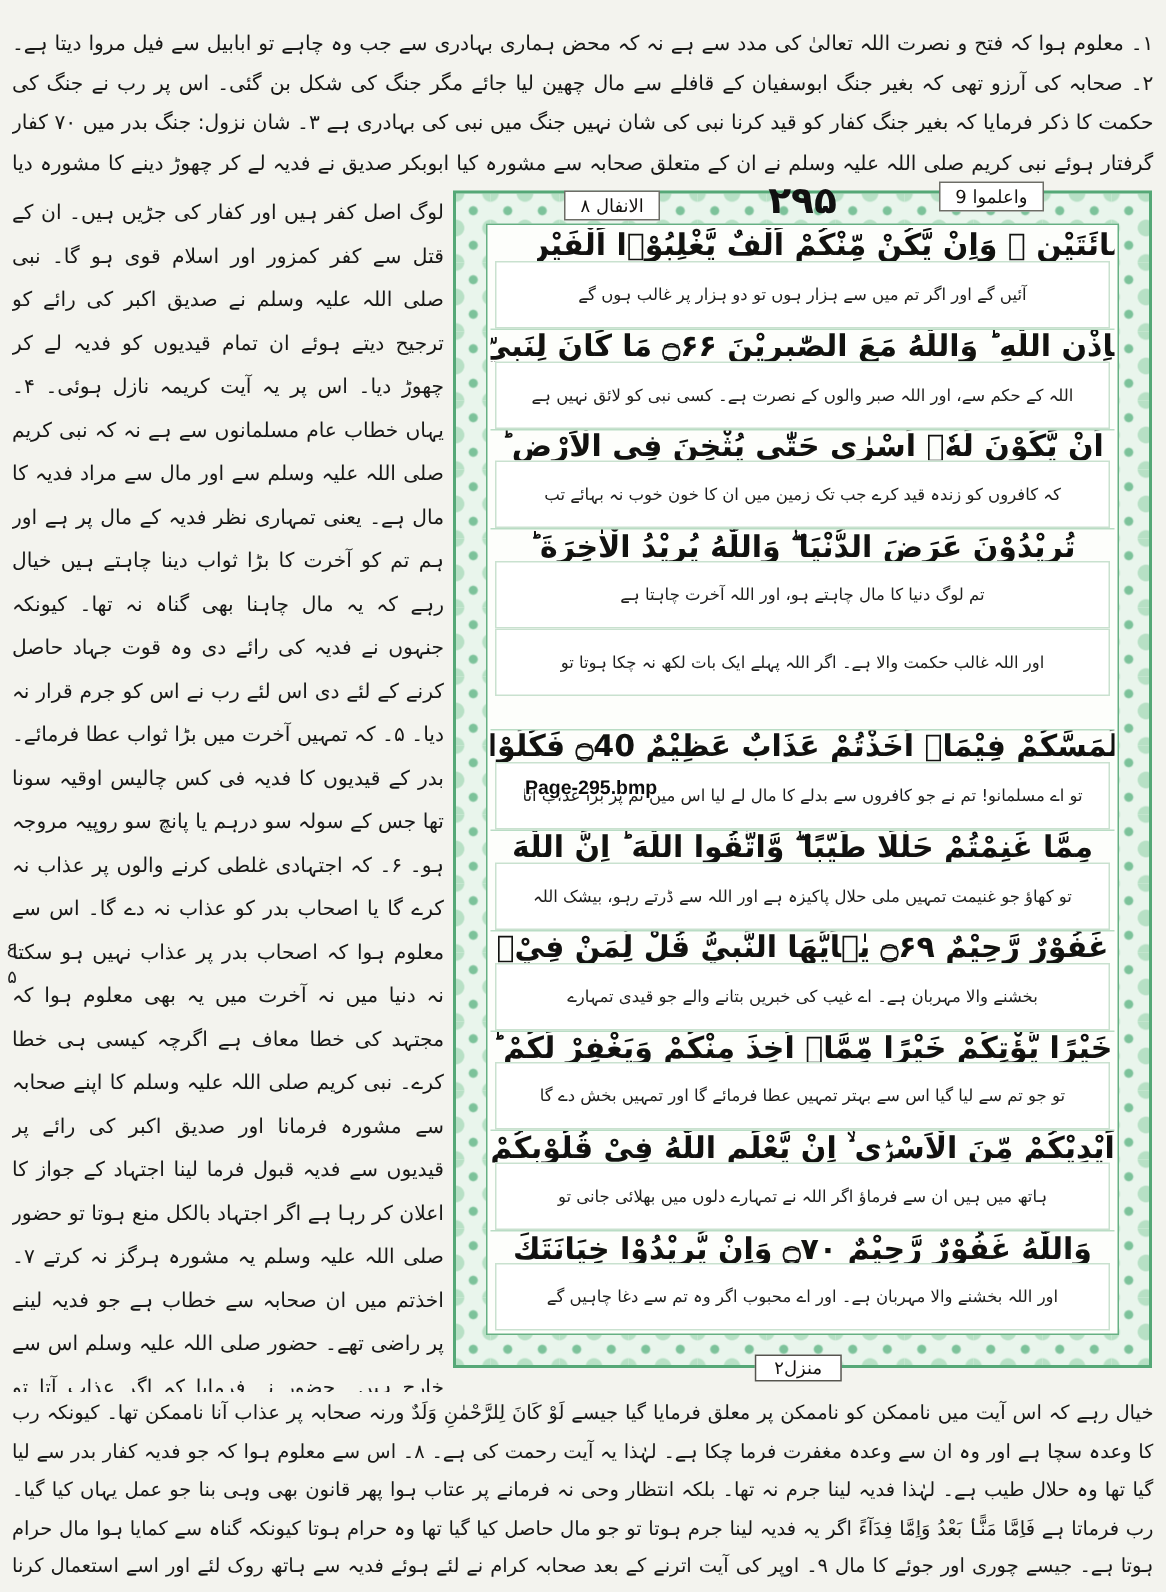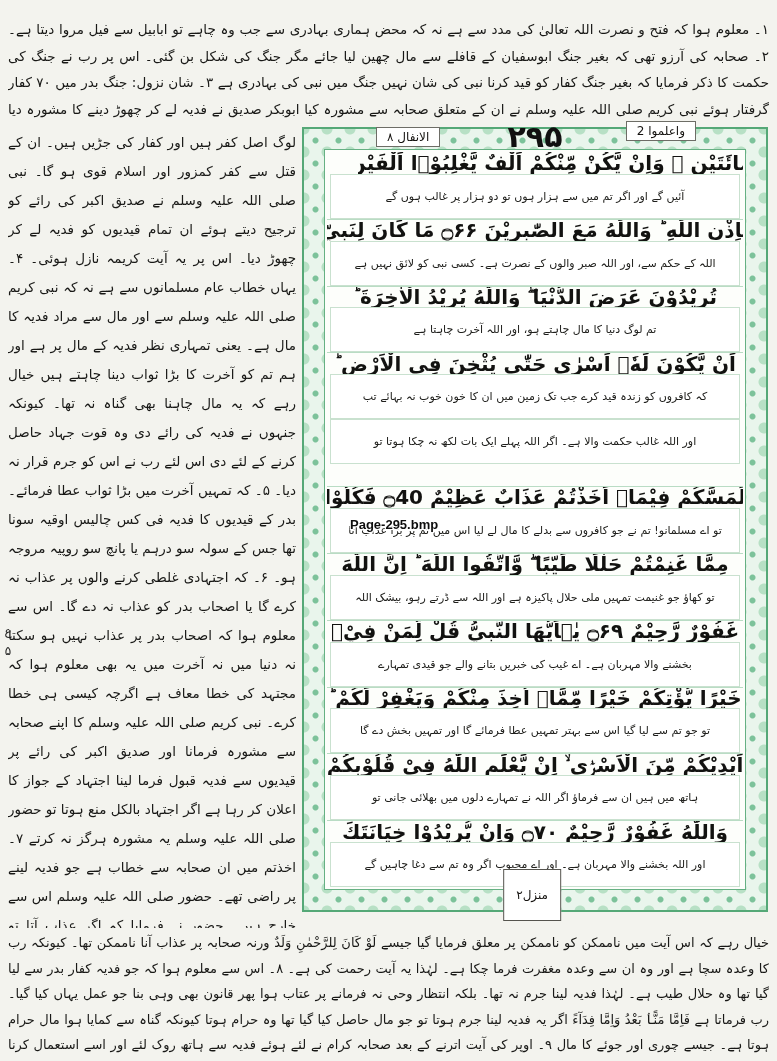--- a/index.html
+++ b/index.html
@@ -49,21 +49,21 @@
 
   
   .hdr-box{
     position:absolute;background:#ffffff;border:1px solid #6d6d66;
     font-size:12px;color:#14120f;padding:2px 10px;direction:rtl;white-space:nowrap;margin-left:10px;
   }
   .hdr-juz{right:70px;top:-8px;}
   .hdr-surah{left:62px;top:-2px;}
   .hdr-num{
     position:absolute;left:50%;top:-10px;transform:translateX(-50%);
-    font-size:30px;font-weight:bold;color:#101010;direction:rtl;
+    font-size:25px;font-weight:bold;color:#101010;direction:rtl;
     background:transparent;
     text-align:center;
   }
 
   
   .verses{
     position:absolute;left:23px;right:23px;top:23px;bottom:23px;
     display:flex;flex-direction:column;
   }
   .pair{flex:1;display:flex;flex-direction:column;min-height:0;}
@@ -75,21 +75,21 @@
   }
   .pair:first-child .ar{border-top:none;margin-left:31px;}
   .tr{
     margin:0 3px;border:1px solid #c9e1cf;background:#ffffff;
     font-size:11px;line-height:17px;color:#20201d;text-align:center;
     white-space:nowrap;overflow:hidden;padding:13px 4px;direction:rtl;
   }
   .manzil{
     position:absolute;left:50%;bottom:-11px;transform:translateX(-55%);
     background:#ffffff;border:1px solid #55544e;
-    font-size:12px;color:#14120f;padding:18px 12px;direction:rtl;white-space:nowrap;
+    font-size:12px;color:#14120f;padding:1px 12px;direction:rtl;white-space:nowrap;
   }
 
   
   .watermark{
     position:absolute;left:350px;top:517px;
     font-family:"Liberation Sans",sans-serif;font-weight:bold;font-size:13px;
     color:#0d0d0d;direction:ltr;
     text-shadow:1px 1px 0 #fff,-1px -1px 0 #fff,1px -1px 0 #fff,-1px 1px 0 #fff;
   }
 
@@ -109,40 +109,40 @@
   <div class="left-col urdu">لوگ اصل کفر ہیں اور کفار کی جڑیں ہیں۔ ان کے قتل سے کفر کمزور اور اسلام قوی ہو گا۔ نبی صلی اللہ علیہ وسلم نے صدیق اکبر کی رائے کو ترجیح دیتے ہوئے ان تمام قیدیوں کو فدیہ لے کر چھوڑ دیا۔ اس پر یہ آیت کریمہ نازل ہوئی۔ ۴۔ یہاں خطاب عام مسلمانوں سے ہے نہ کہ نبی کریم صلی اللہ علیہ وسلم سے اور مال سے مراد فدیہ کا مال ہے۔ یعنی تمہاری نظر فدیہ کے مال پر ہے اور ہم تم کو آخرت کا بڑا ثواب دینا چاہتے ہیں خیال رہے کہ یہ مال چاہنا بھی گناہ نہ تھا۔ کیونکہ جنہوں نے فدیہ کی رائے دی وہ قوت جہاد حاصل کرنے کے لئے دی اس لئے رب نے اس کو جرم قرار نہ دیا۔ ۵۔ کہ تمہیں آخرت میں بڑا ثواب عطا فرمائے۔ بدر کے قیدیوں کا فدیہ فی کس چالیس اوقیہ سونا تھا جس کے سولہ سو درہم یا پانچ سو روپیہ مروجہ ہو۔ ۶۔ کہ اجتہادی غلطی کرنے والوں پر عذاب نہ کرے گا یا اصحاب بدر کو عذاب نہ دے گا۔ اس سے معلوم ہوا کہ اصحاب بدر پر عذاب نہیں ہو سکتا نہ دنیا میں نہ آخرت میں یہ بھی معلوم ہوا کہ مجتہد کی خطا معاف ہے اگرچہ کیسی ہی خطا کرے۔ نبی کریم صلی اللہ علیہ وسلم کا اپنے صحابہ سے مشورہ فرمانا اور صدیق اکبر کی رائے پر قیدیوں سے فدیہ قبول فرما لینا اجتہاد کے جواز کا اعلان کر رہا ہے اگر اجتہاد بالکل منع ہوتا تو حضور صلی اللہ علیہ وسلم یہ مشورہ ہرگز نہ کرتے ۷۔ اخذتم میں ان صحابہ سے خطاب ہے جو فدیہ لینے پر راضی تھے۔ حضور صلی اللہ علیہ وسلم اس سے خارج ہیں۔ حضور نے فرمایا کہ اگر عذاب آتا تو عمر فاروق بچ جاتے کیونکہ ان کی رائے عالی فدیہ کے خلاف تھی۔ یہ آیت ان آیات میں سے ہے جو عمر فاروق کی رائے کے مطابق نازل ہوئیں۔ خیال رہے کہ صحابہ کرام کی یہ خطا بھی عطا کا ذریعہ بنی کہ جو لوگ اس قید سے چھوٹ کر گئے ان میں سے آخر کار بہت ایمان لے آئے۔ سارے عالم کا ظہور حضرت آدم کی ایک خطا کے صدقہ میں ہوا۔ ان بزرگوں کا ایمان لانا، صحابی بننا، اسلام کی خدمات کرنا، ابوبکر صدیق کی اسی خطا کا صدقہ ہے۔ یہ بھی</div>
 
   <div class="margin-marker">
     <span>ع</span>
     <span>۵</span>
   </div>
 
   <div class="frame">
     <div class="frame-inner"></div>
 
-    <div class="hdr-box hdr-juz">واعلموا 2</div>
+    <div class="hdr-box hdr-juz">واعلموا 9</div>
     <div class="hdr-num">۲۹۵</div>
     <div class="hdr-box hdr-surah">الانفال ۸</div>
 
     <div class="verses">
       <div class="pair">
         <div class="ar">مِائَتَيْنِ ۚ وَاِنْ يَّكُنْ مِّنْكُمْ اَلْفٌ يَّغْلِبُوْۤا اَلْفَيْنِ</div>
         <div class="tr">آئیں گے اور اگر تم میں سے ہزار ہوں تو دو ہزار پر غالب ہوں گے</div>
       </div>
       <div class="pair">
         <div class="ar">بِاِذْنِ اللّٰهِ ؕ وَاللّٰهُ مَعَ الصّٰبِرِيْنَ ۝۶۶ مَا كَانَ لِنَبِيٍّ</div>
         <div class="tr">اللہ کے حکم سے، اور اللہ صبر والوں کے نصرت ہے۔ کسی نبی کو لائق نہیں ہے</div>
       </div>
       <div class="pair">
+        <div class="ar">اَنْ يَّكُوْنَ لَهٗۤ اَسْرٰى حَتّٰى يُثْخِنَ فِي الْاَرْضِ ؕ</div>
+        <div class="tr">کہ کافروں کو زندہ قید کرے جب تک زمین میں ان کا خون خوب نہ بہائے تب</div>
+      </div>
+      <div class="pair">
         <div class="ar">تُرِيْدُوْنَ عَرَضَ الدُّنْيَا ۖ وَاللّٰهُ يُرِيْدُ الْاٰخِرَةَ ؕ</div>
         <div class="tr">تم لوگ دنیا کا مال چاہتے ہو، اور اللہ آخرت چاہتا ہے</div>
-      </div>
-      <div class="pair">
-        <div class="ar">اَنْ يَّكُوْنَ لَهٗۤ اَسْرٰى حَتّٰى يُثْخِنَ فِي الْاَرْضِ ؕ</div>
-        <div class="tr">کہ کافروں کو زندہ قید کرے جب تک زمین میں ان کا خون خوب نہ بہائے تب</div>
       </div>
       <div class="pair">
         <div class="tr">اور اللہ غالب حکمت والا ہے۔ اگر اللہ پہلے ایک بات لکھ نہ چکا ہوتا تو</div>
       </div>
       <div class="pair">
         <div class="ar">لَمَسَّكُمْ فِيْمَاۤ اَخَذْتُمْ عَذَابٌ عَظِيْمٌ ۝40 فَكُلُوْا</div>
         <div class="tr">تو اے مسلمانو! تم نے جو کافروں سے بدلے کا مال لے لیا اس میں تم پر بڑا عذاب آتا</div>
       </div>
       <div class="pair">
         <div class="ar">مِمَّا غَنِمْتُمْ حَلٰلًا طَيِّبًا ۖ وَّاتَّقُوا اللّٰهَ ؕ اِنَّ اللّٰهَ</div>

